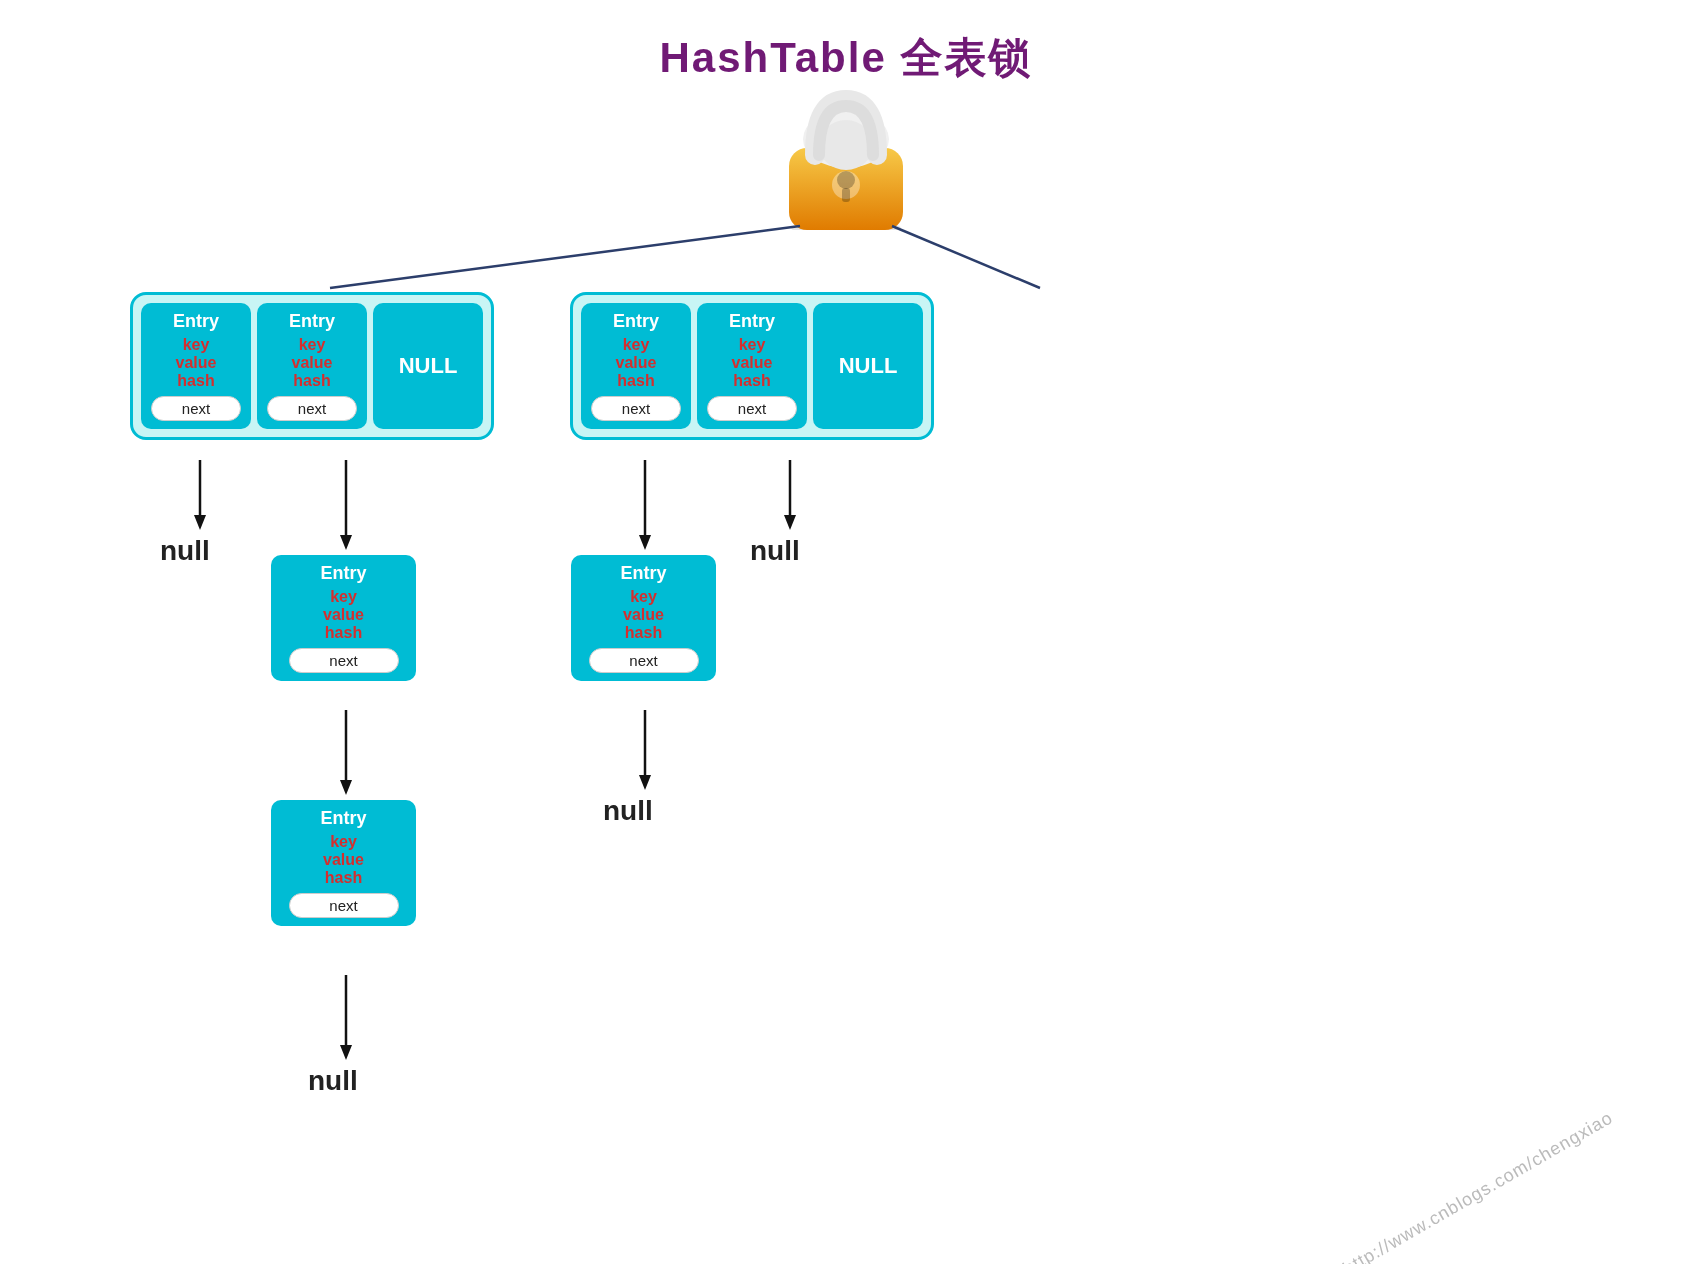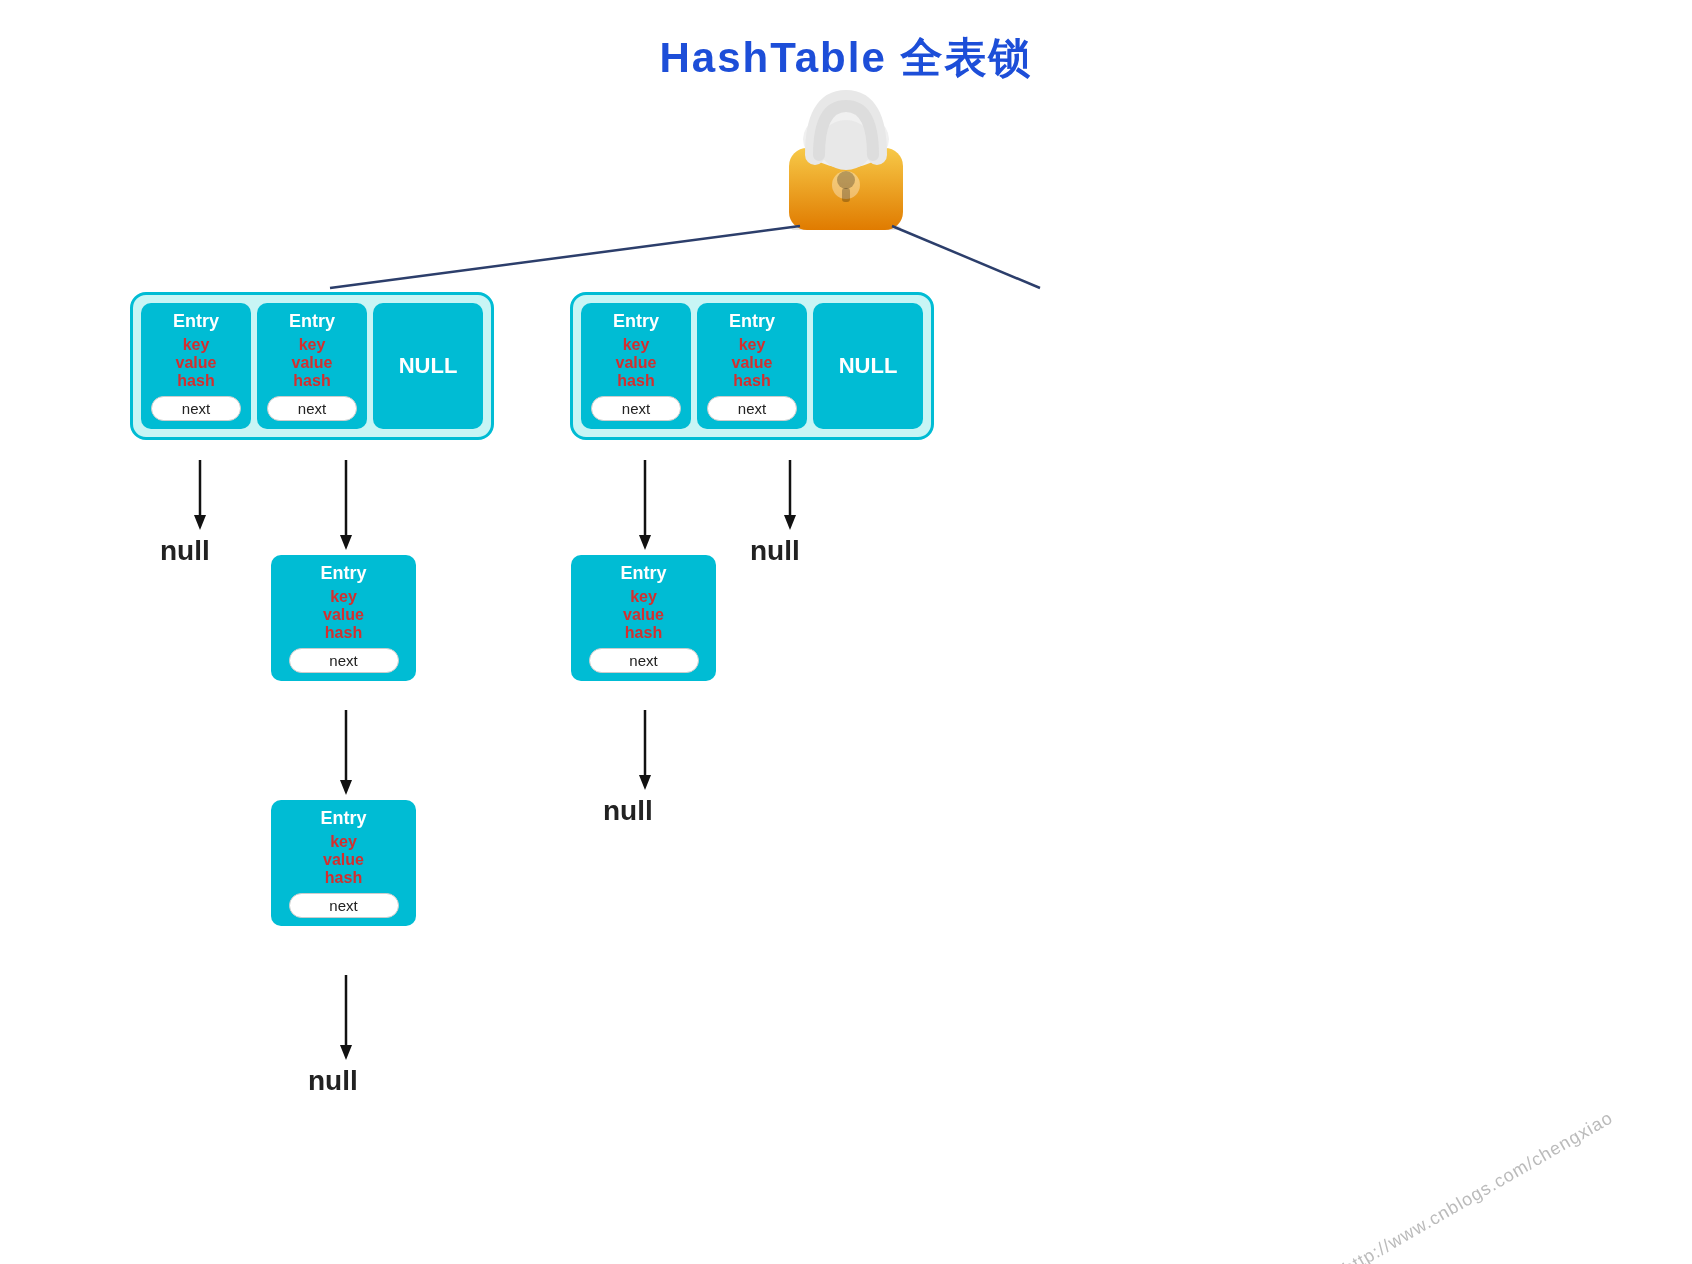--- a/index.html
+++ b/index.html
@@ -9,21 +9,21 @@
       width: 1692px;
       height: 1264px;
       position: relative;
       overflow: hidden;
     }
 
     .page-title {
       text-align: center;
       font-size: 42px;
       font-weight: bold;
-      color: #1d4ed8;
+      color: #701a75;
       padding-top: 30px;
       letter-spacing: 2px;
     }
 
     
     .lock-container {
       position: absolute;
       top: 80px;
       left: 50%;
       transform: translateX(-50%);

